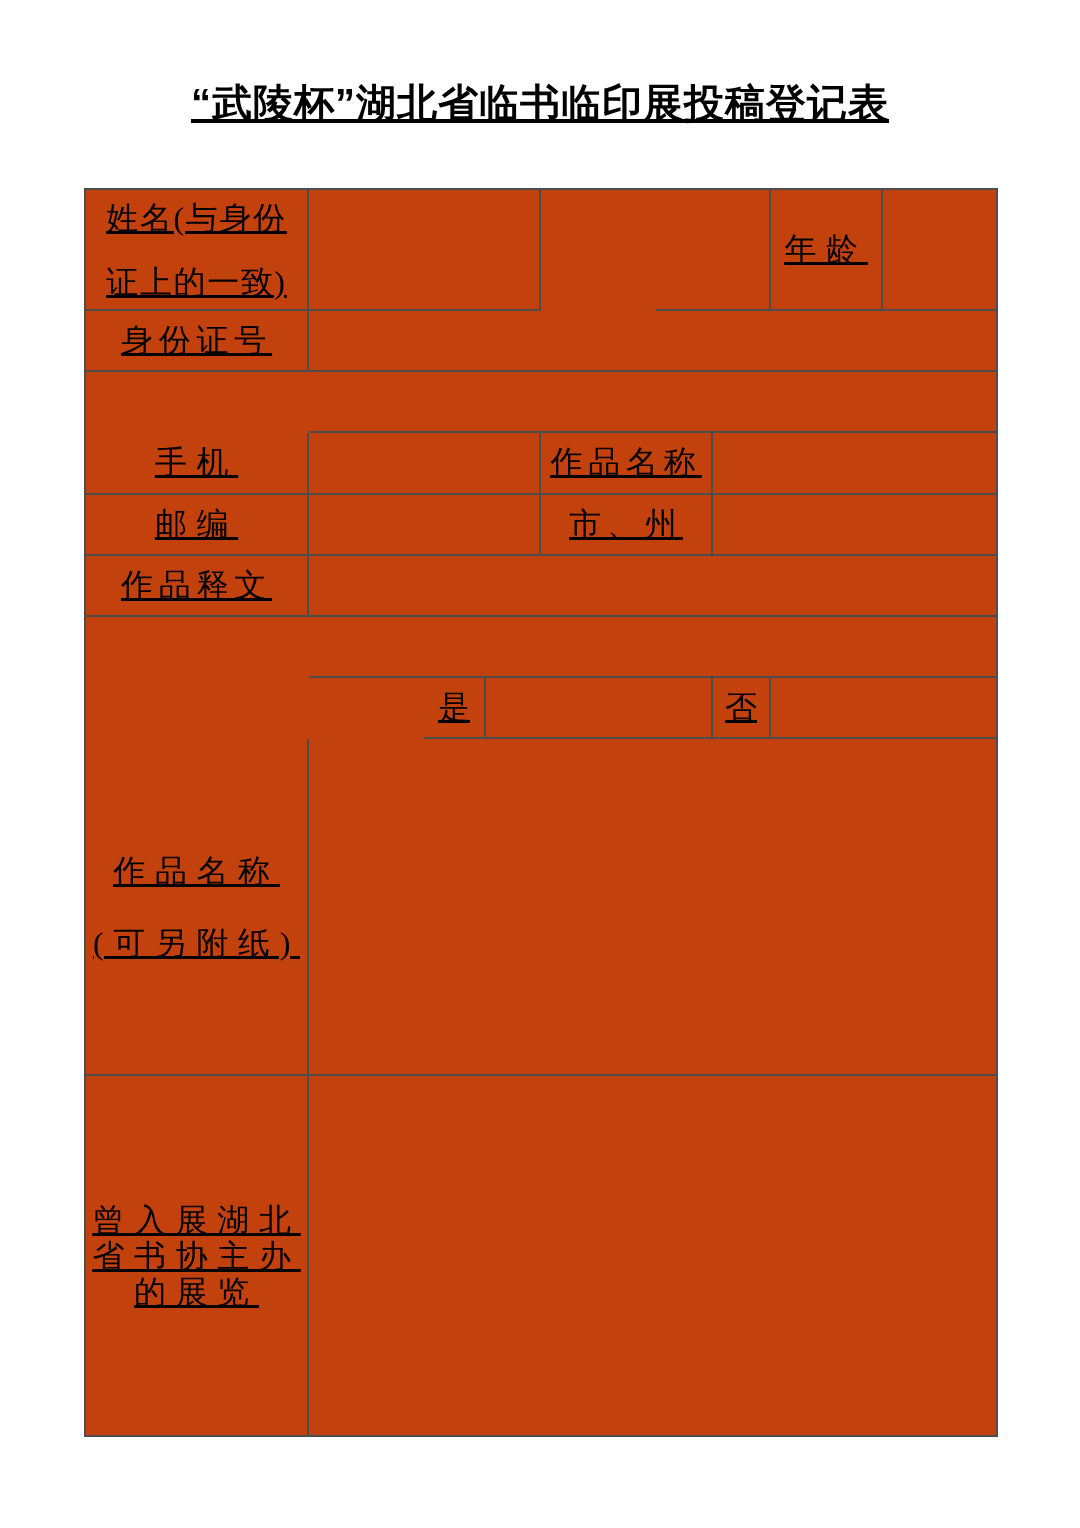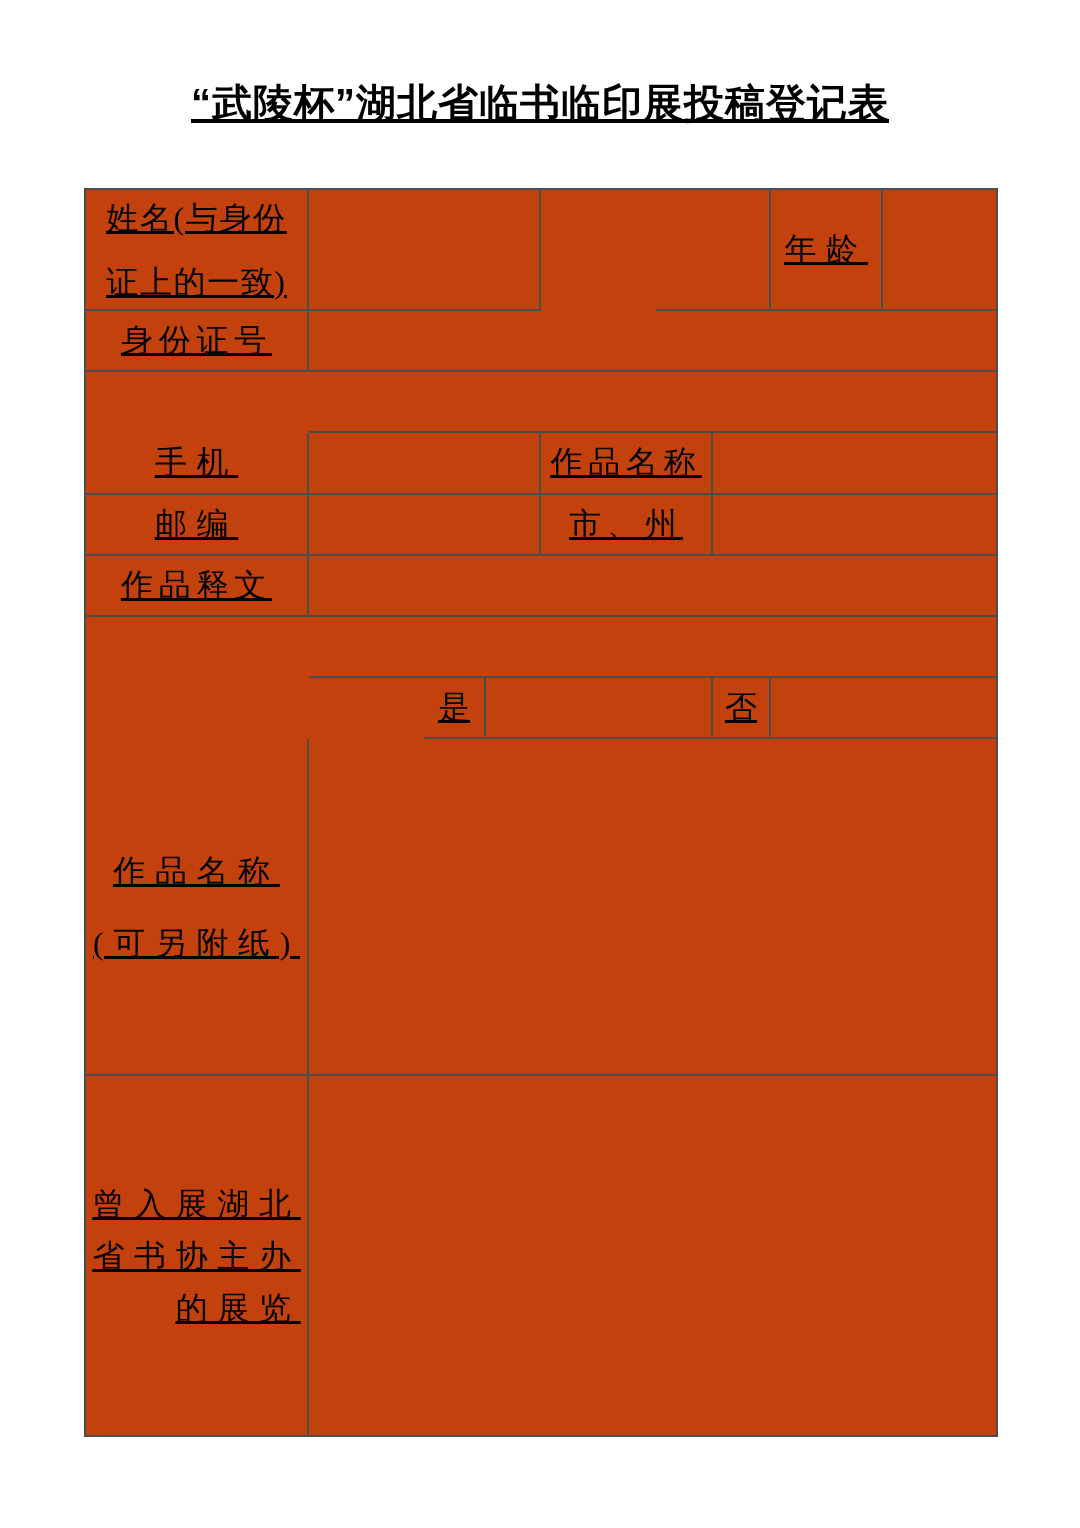--- a/index.html
+++ b/index.html
@@ -45,21 +45,21 @@
     font-size: 32px;
     line-height: 1.35;
     white-space: pre-line;
     overflow: hidden;
   }
   .lsS { letter-spacing: 0.05em; }
   .lsM { letter-spacing: 0.18em; }
   .lsL { letter-spacing: 0.3em; }
   .lh-name { line-height: 64px; }
   .lh-exp  { line-height: 72px; }
-  .lh-exh  { line-height: 52px; text-align: right; }
+  .lh-exh  { line-height: 36px; }
 </style>
 </head>
 <body>
 
 <div class="page">
 
   <h1 class="form-title">“武陵杯”湖北省临书临印展投稿登记表</h1>
 
   <div class="form-table">
 

